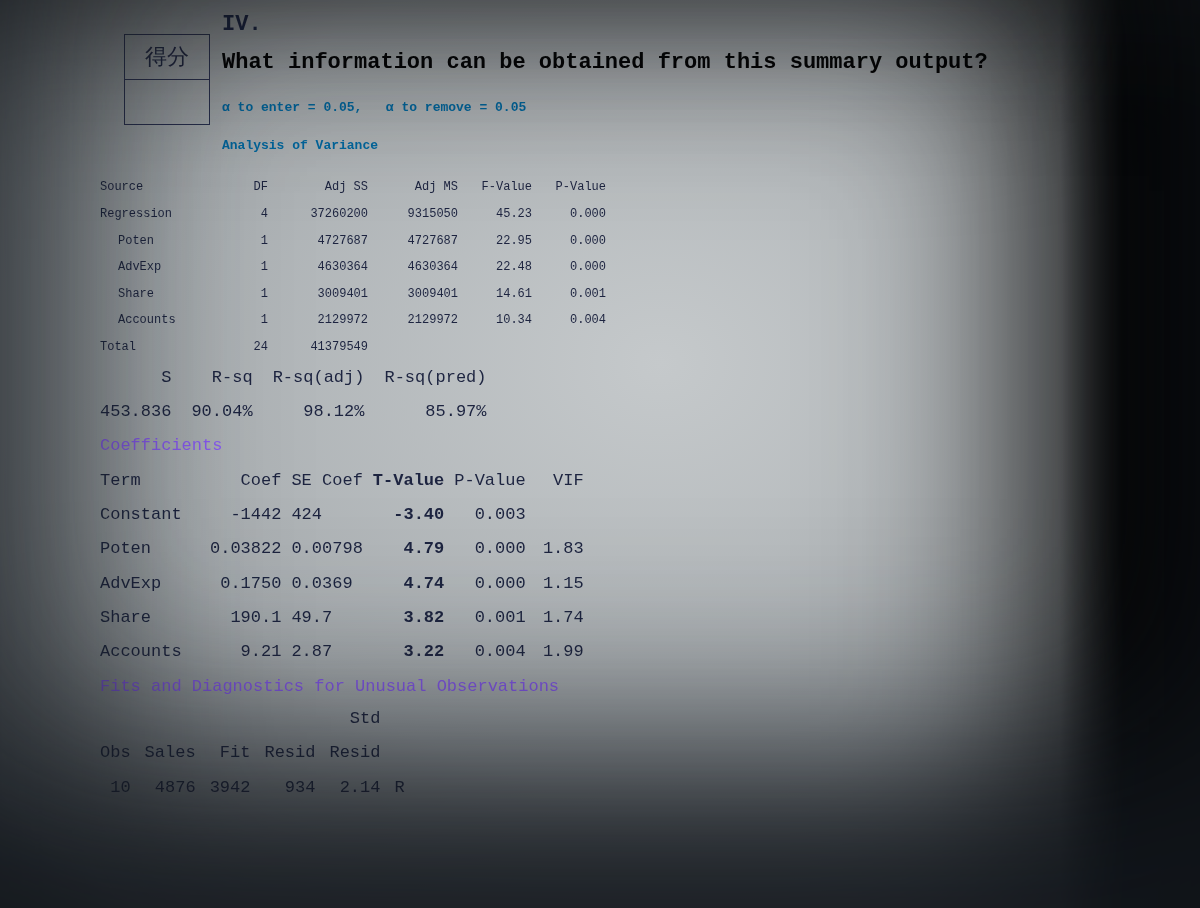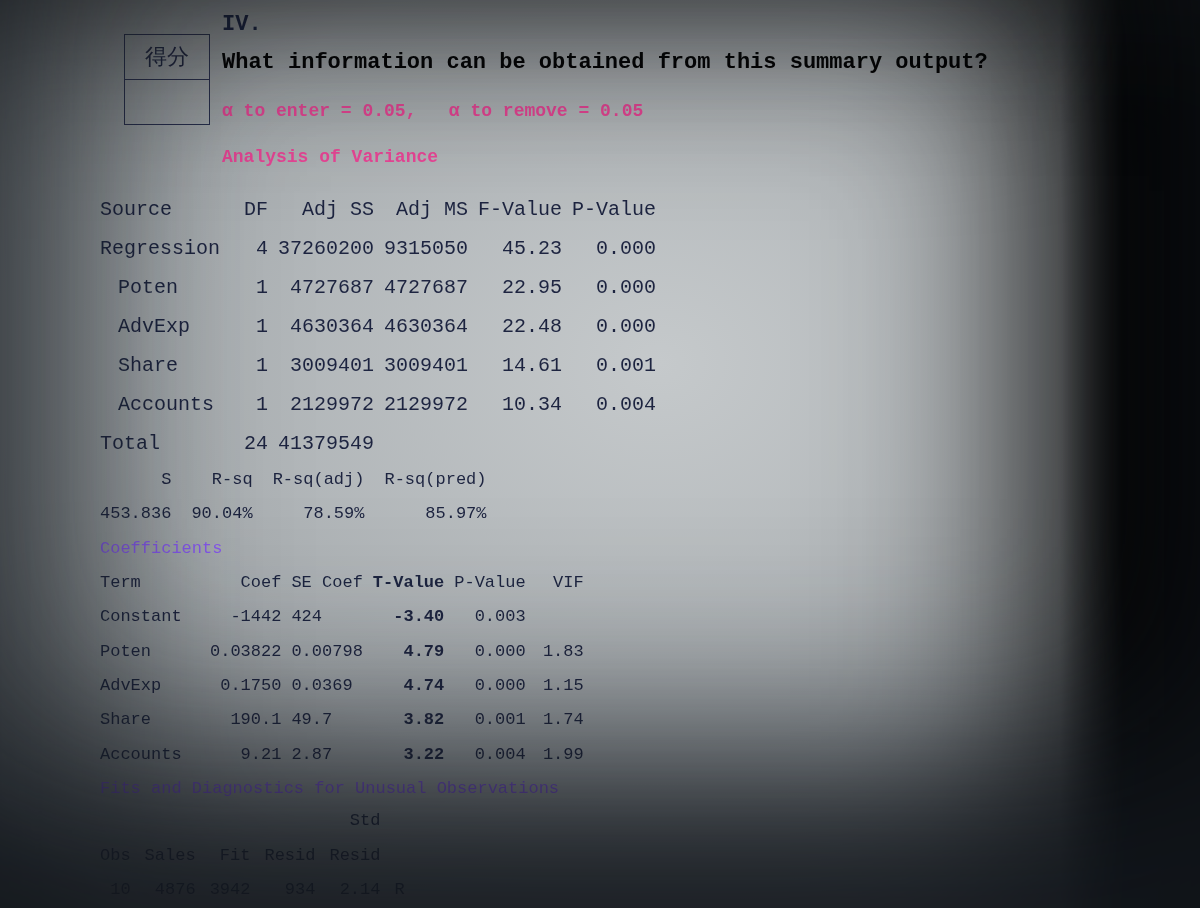--- a/index.html
+++ b/index.html
@@ -58,26 +58,26 @@
   }
   .question{
     margin-top:4px;
     font-family:"SimSun","Courier New",monospace;
     font-size:22px;
     color:#000000;
   }
   .question b{font-weight:bold;}
   .sub{
     margin-top:18px;
-    font-size:18px;
-    color:#ec4899;
+    font-size:13px;
+    color:#0369a1;
   }
   .anova{
     border-collapse:collapse;
-    font-size:20px;
+    font-size:12px;
     color:#1d2440;
     margin-top:18px;
   }
   .anova td{
     padding:4px 10px 4px 0;
     white-space:nowrap;
   }
   .indent td:first-child{padding-left:18px;}
   .anova td:first-child{min-width:108px;}
   .col-df{min-width:32px;text-align:right;}
@@ -194,21 +194,21 @@
     <tbody>
         <tr>
       <td class="rt">S</td>
       <td class="rt">R-sq</td>
       <td class="rt">R-sq(adj)</td>
       <td class="rt">R-sq(pred)</td>
     </tr>
     <tr>
       <td class="rt">453.836</td>
       <td class="rt">90.04%</td>
-      <td class="rt">78.59%</td>
+      <td class="rt">98.12%</td>
       <td class="rt">85.97%</td>
     </tr>
   </tbody>
     </table>
 
   <div class="sect">Coefficients</div>
 
   <table class="coef">
     <tbody>
         <tr>

